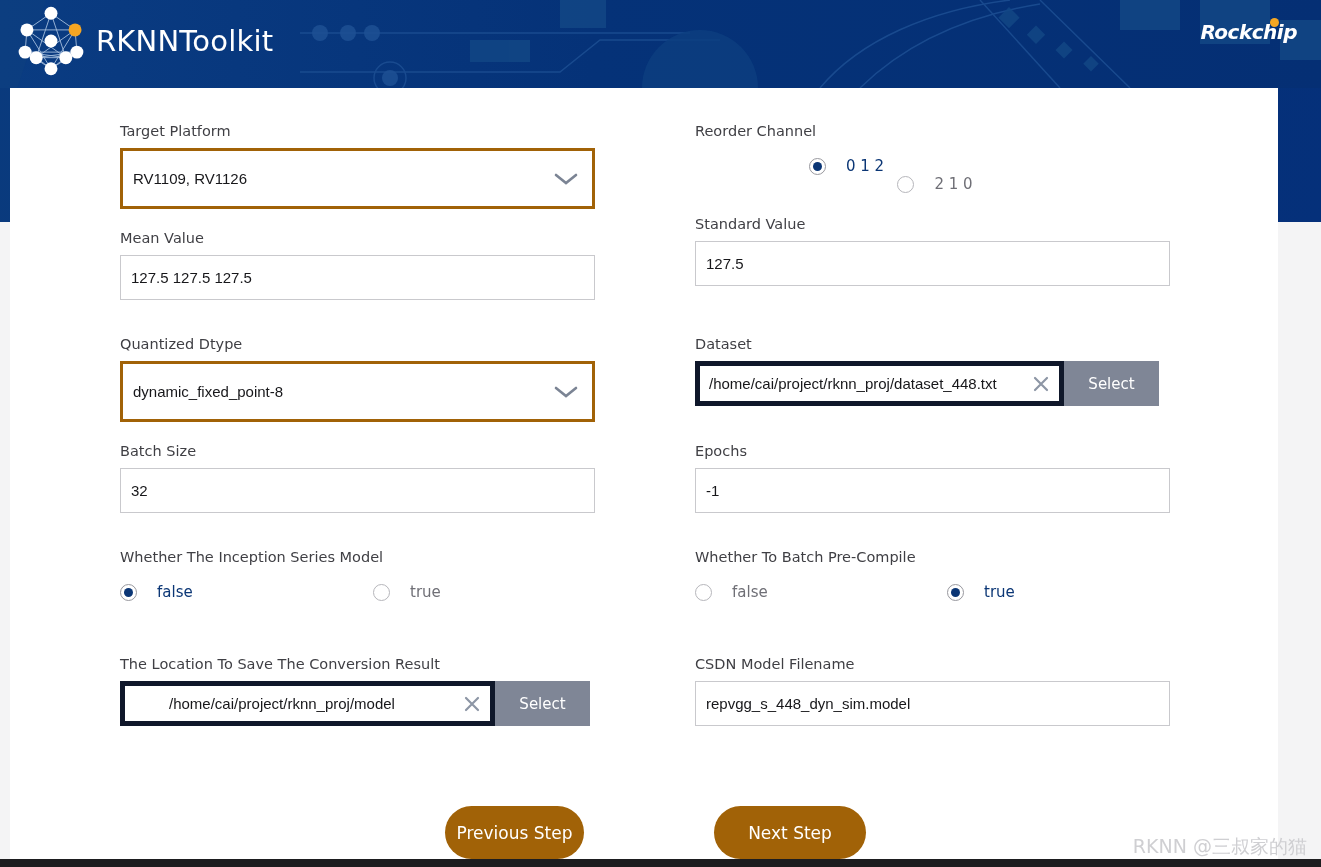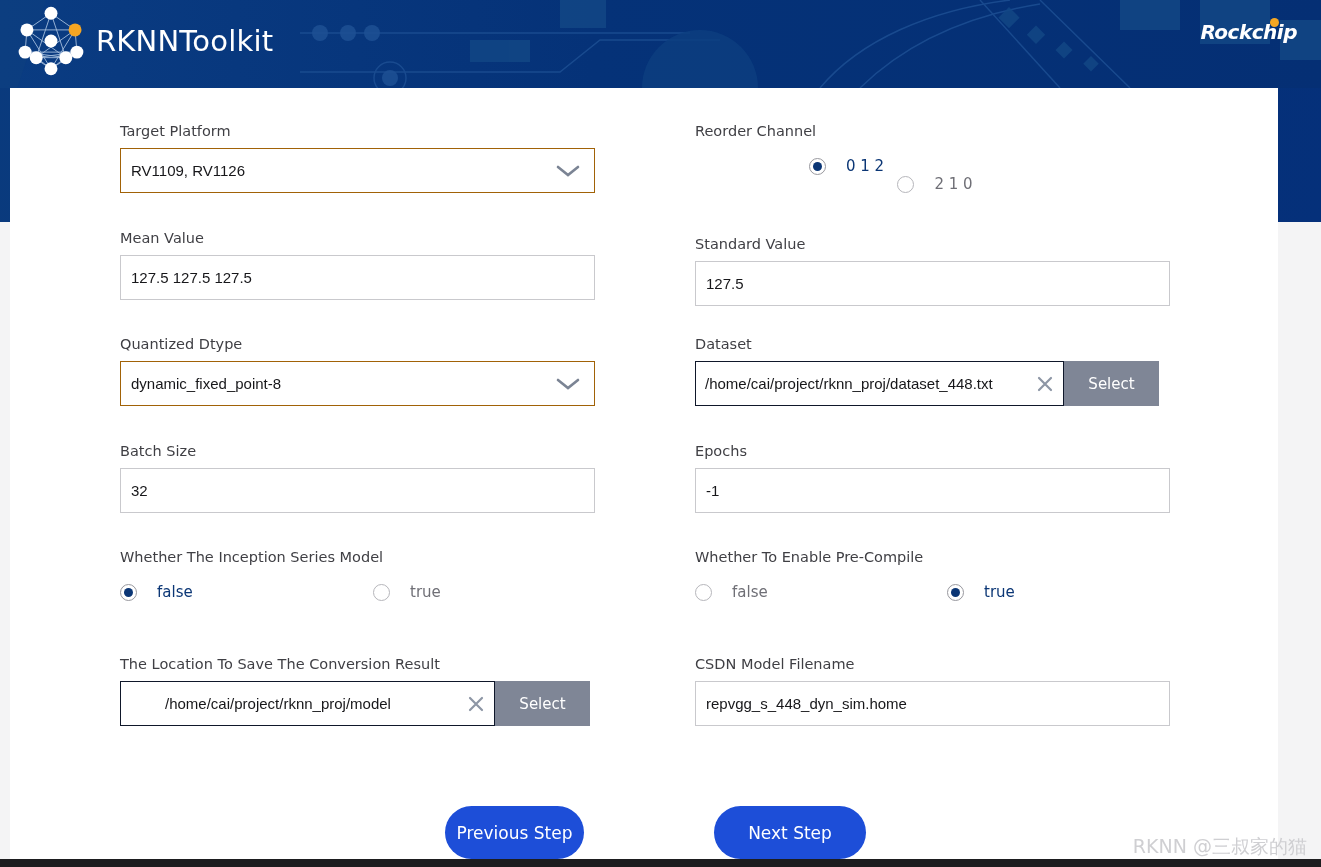--- a/index.html
+++ b/index.html
@@ -136,22 +136,22 @@
     background: #ffffff;
     display: flex;
     align-items: center;
     padding: 0 10px;
     font-size: 15px;
     color: #17171a;
     font-family: "Liberation Sans", sans-serif;
   }
   .select-box {
     box-sizing: border-box;
-    height: 45px;
-    border: 1px solid #a16207;
+    height: 61px;
+    border: 3px solid #a16207;
     background: #ffffff;
     display: flex;
     align-items: center;
     justify-content: space-between;
     padding: 0 13px 0 10px;
     font-size: 15px;
     color: #17171a;
   }
   .chevron {
     width: 26px;
@@ -160,21 +160,21 @@
   }
 
   
   .picker-row {
     display: flex;
     align-items: stretch;
   }
   .picker-input {
     box-sizing: border-box;
     height: 45px;
-    border: 1px solid #0f172a;
+    border: 5px solid #0f172a;
     background: #ffffff;
     display: flex;
     align-items: center;
     justify-content: space-between;
     padding: 0 8px 0 9px;
     font-size: 15px;
     color: #17171a;
     white-space: nowrap;
     overflow: hidden;
   }
@@ -247,21 +247,21 @@
     position: absolute;
     left: 0;
     top: 700px;
     width: 1268px;
     height: 71px;
   }
   .pill-btn {
     position: absolute;
     height: 53px;
     border-radius: 27px;
-    background: #1d4ed8;
+    background: #a16207;
     color: #ffffff;
     font-size: 17px;
     display: flex;
     align-items: center;
     justify-content: center;
     border: none;
     font-family: "DejaVu Sans", sans-serif;
     cursor: pointer;
   }
   #btn-prev { left: 435px; top: 18px; width: 139px; }
@@ -398,21 +398,21 @@
         </div>
       </div>
 
       <div class="field" style="left:110px; top:142px; width:475px;">
         <div class="field-label">Mean Value</div>
         <div class="text-input">
           <span>127.5 127.5 127.5</span>
         </div>
       </div>
 
-      <div class="field" style="left:685px; top:148px; width:475px;">
+      <div class="field" style="left:685px; top:128px; width:475px;">
         <div class="field-label">Standard Value</div>
         <div class="text-input">
           <span>127.5</span>
         </div>
       </div>
 
       <div class="field" style="left:110px; top:248px; width:475px;">
         <div class="field-label">Quantized Dtype</div>
         <div class="select-box">
           <span>dynamic_fixed_point-8</span>
@@ -457,21 +457,21 @@
             <span class="radio-label on">false</span>
           </div>
           <div class="radio-item">
             <span class="radio-mark"></span>
             <span class="radio-label">true</span>
           </div>
         </div>
       </div>
 
       <div class="field" style="left:685px; top:461px; width:480px;">
-        <div class="field-label">Whether To Enable Pre-Compile</div>
+        <div class="field-label">Whether To Batch Pre-Compile</div>
         <div class="radio-row" style="margin-top:18px;">
           <div class="radio-item" style="width:252px;">
             <span class="radio-mark"></span>
             <span class="radio-label">false</span>
           </div>
           <div class="radio-item">
             <span class="radio-mark checked"></span>
             <span class="radio-label on">true</span>
           </div>
         </div>
@@ -486,21 +486,21 @@
               <path d="M4 4 L16 16 M16 4 L4 16" stroke="#8d96a5" stroke-width="2.2" stroke-linecap="round"></path>
             </svg>
           </div>
           <button class="select-btn">Select</button>
         </div>
       </div>
 
       <div class="field" style="left:685px; top:568px; width:475px;">
         <div class="field-label">CSDN Model Filename</div>
         <div class="text-input">
-          <span>repvgg_s_448_dyn_sim.home</span>
+          <span>repvgg_s_448_dyn_sim.model</span>
         </div>
       </div>
 
     </div>
 
     <div class="footer">
       <button class="pill-btn" id="btn-prev">Previous Step</button>
       <button class="pill-btn" id="btn-next">Next Step</button>
     </div>
   </div>

